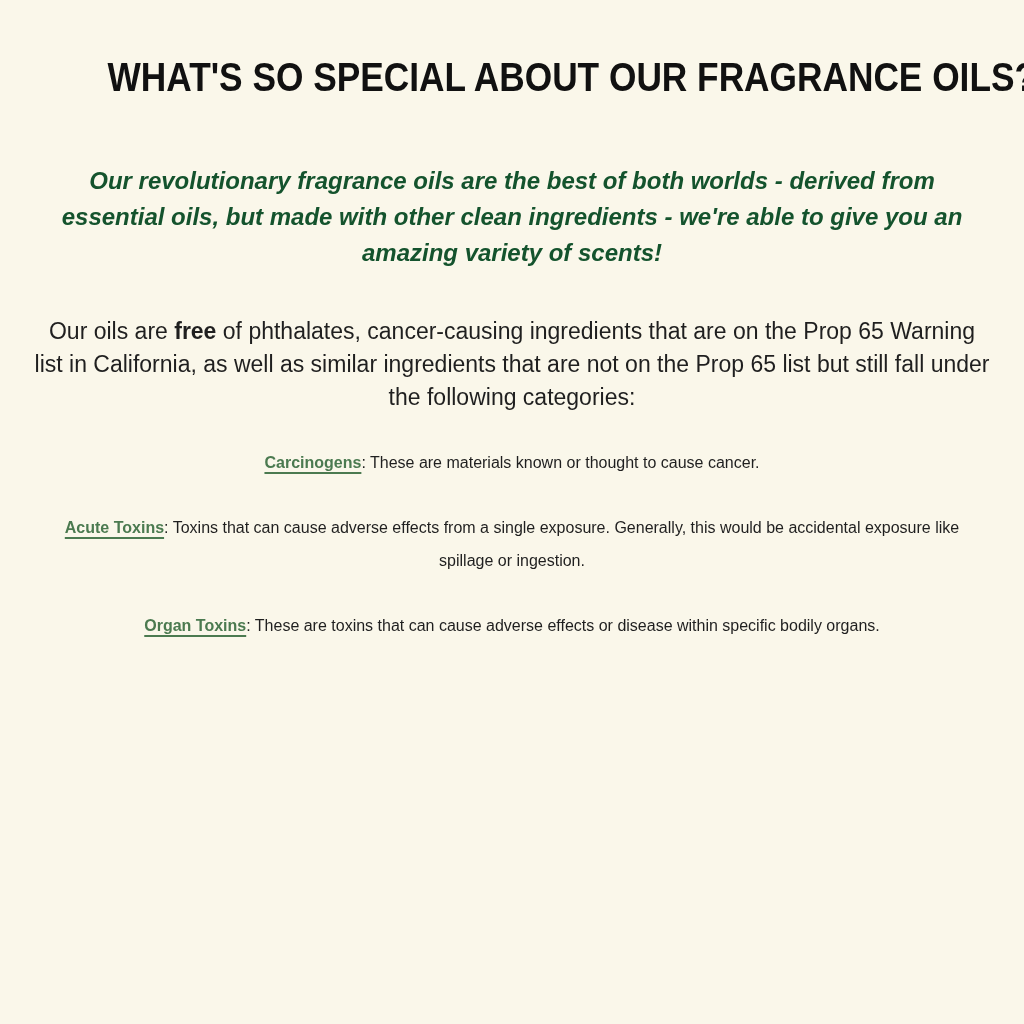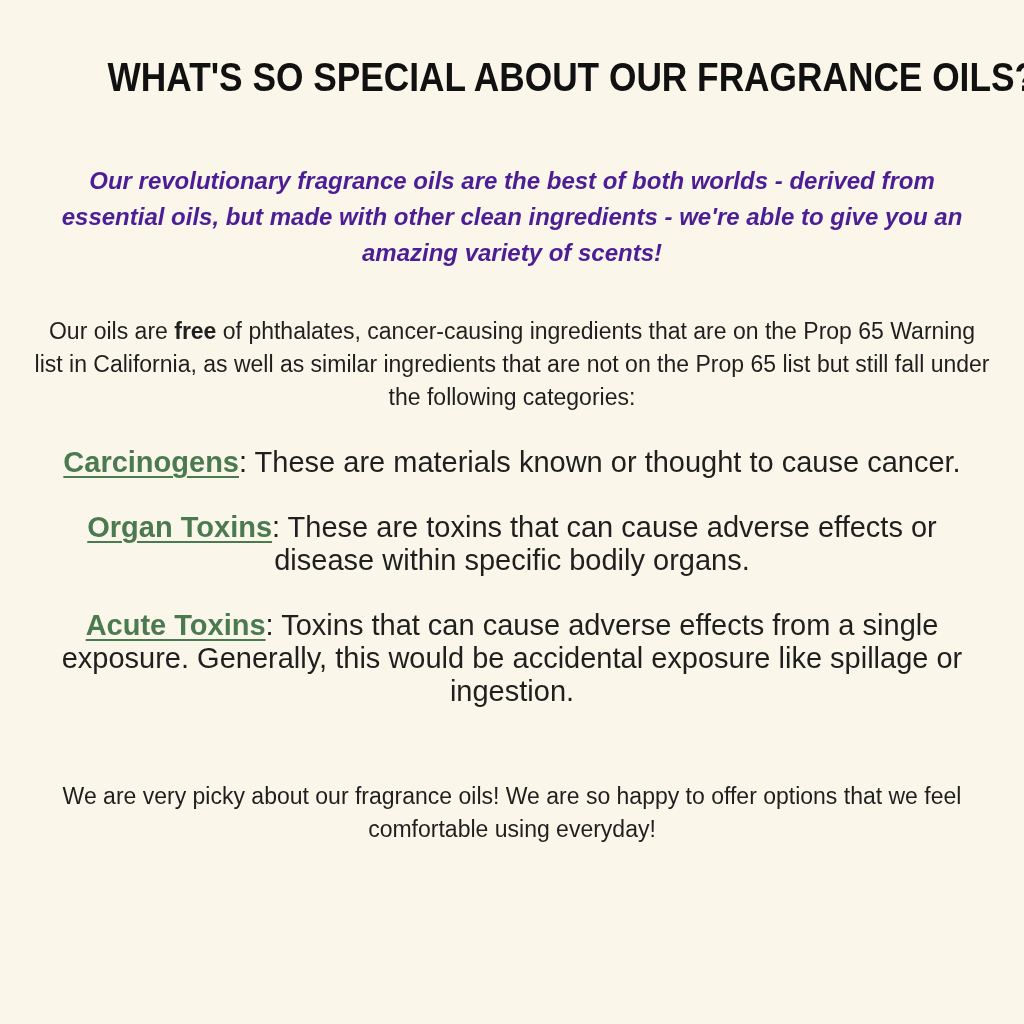--- a/index.html
+++ b/index.html
@@ -33,35 +33,35 @@
     transform-origin: center;
     color: #111111;
   }
   .intro {
     margin: 64px auto 0 auto;
     max-width: 930px;
     font-size: 24px;
     line-height: 36px;
     font-style: italic;
     font-weight: bold;
-    color: #4c1d95;
+    color: #14532d;
   }
   .body-par {
     margin: 44px auto 0 auto;
     max-width: 960px;
     font-size: 23px;
     line-height: 33px;
   }
   .bold-word {
     font-weight: bold;
   }
   .category {
     margin: 32px auto 0 auto;
     max-width: 945px;
-    font-size: 29px;
+    font-size: 16px;
     line-height: 33px;
   }
   .category .term {
     color: #4b7a50;
     font-weight: bold;
     text-decoration: underline;
     text-decoration-color: #4b7a50;
     text-decoration-thickness: 2px;
     text-underline-offset: 4px;
   }
@@ -80,19 +80,18 @@
   <h1 class="title">WHAT'S SO SPECIAL ABOUT OUR FRAGRANCE OILS?</h1>
 
   <p class="intro">Our revolutionary fragrance oils are the best of both worlds - derived from essential oils, but made with other clean ingredients - we're able to give you an amazing variety of scents!</p>
 
   <p class="body-par"><span>Our oils are </span><span class="bold-word">free</span><span> of phthalates, cancer-causing ingredients that are on the Prop 65 Warning list in California, as well as similar ingredients that are not on the Prop 65 list but still fall under the following categories:</span></p>
 
   <p class="category"><span class="term">Carcinogens</span><span>: These are materials known or thought to cause cancer.</span></p>
 
 
 
+  <p class="category"><span class="term">Acute Toxins</span><span>: Toxins that can cause adverse effects from a single exposure. Generally, this would be accidental exposure like spillage or ingestion.</span></p>
+
   <p class="category"><span class="term">Organ Toxins</span><span>: These are toxins that can cause adverse effects or disease within specific bodily organs.</span></p>
 
-  <p class="category"><span class="term">Acute Toxins</span><span>: Toxins that can cause adverse effects from a single exposure. Generally, this would be accidental exposure like spillage or ingestion.</span></p>
-
-  <p class="closing">We are very picky about our fragrance oils! We are so happy to offer options that we feel comfortable using everyday!</p>
 
 </div>
 
 </body></html>

